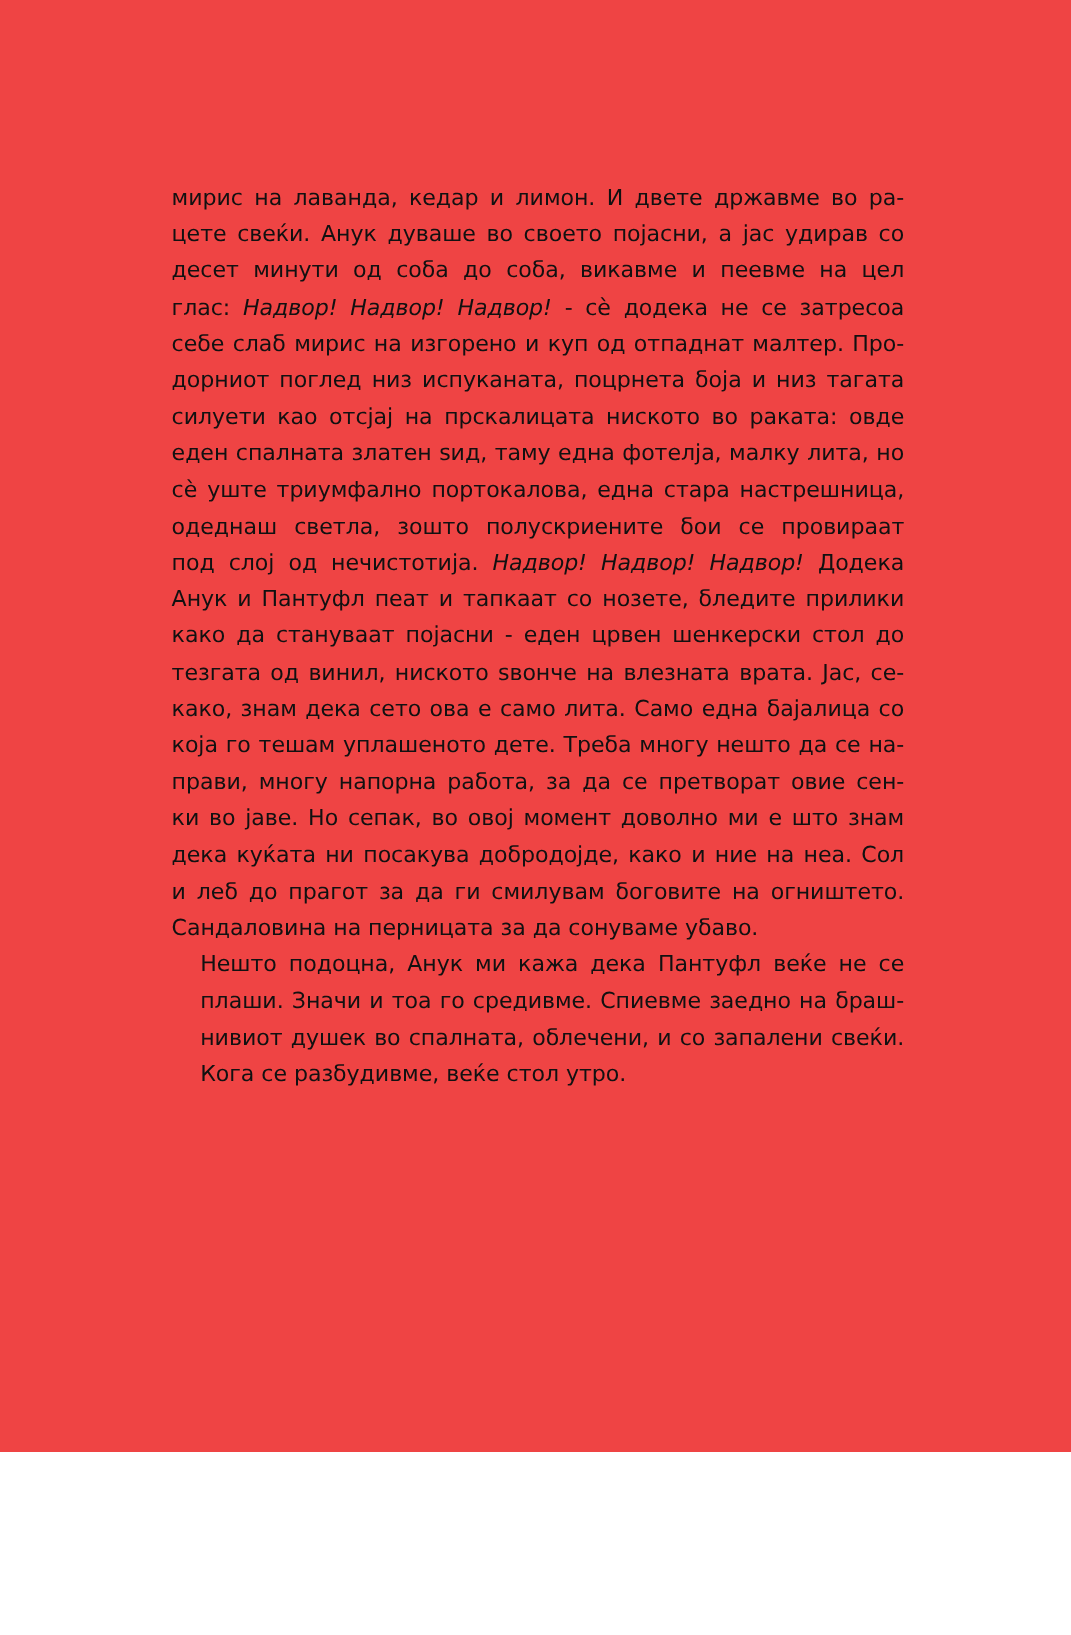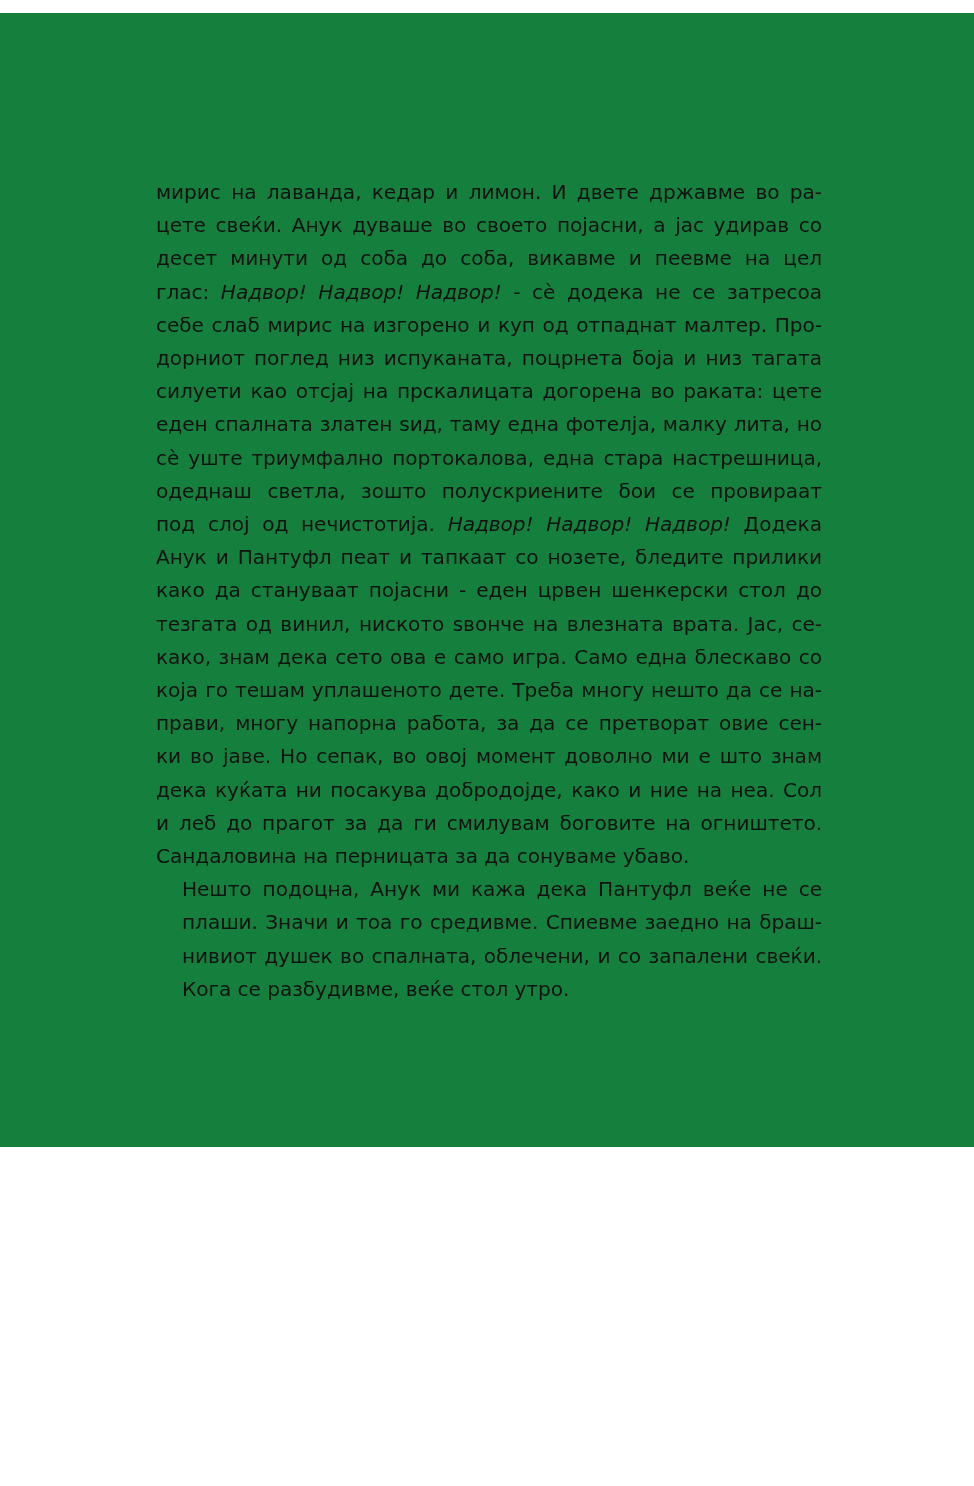--- a/index.html
+++ b/index.html
@@ -5,23 +5,23 @@
 <style>
   html, body {
     margin: 0;
     padding: 0;
     background: #ffffff;
   }
 
   .page {
     position: relative;
     width: 974px;
-    height: 1134px;
-    margin: 13px auto;
-    background: #15803d;
+    height: 1320px;
+    margin: 0 auto;
+    background: #ef4444;
     overflow: hidden;
     box-sizing: border-box;
   }
 
   .text-block {
     position: absolute;
     left: 156px;
     top: 163px;
     width: 666px;
     font-family: "DejaVu Sans", "Liberation Sans", sans-serif;
@@ -86,29 +86,29 @@
 <div class="page">
 
   <div class="text-block" id="text-block">
       <p class="para">
         <span class="line"><span>мирис на лаванда, кедар и лимон. И двете државме во ра-</span></span>
         <span class="line"><span>цете свеќи. Анук дуваше во своето појасни, а јас удирав со</span></span>
         <span class="line"><span>десет минути од соба до соба, викавме и пеевме на цел</span></span>
         <span class="line"><span>глас: </span><em class="shout">Надвор! Надвор! Надвор!</em><span> - сè додека не се затресоа</span></span>
         <span class="line"><span>себе слаб мирис на изгорено и куп од отпаднат малтер. Про-</span></span>
         <span class="line"><span>дорниот поглед низ испуканата, поцрнета боја и низ тагата</span></span>
-        <span class="line"><span>силуети као отсјај на прскалицата догорена во раката: цете</span></span>
+        <span class="line"><span>силуети као отсјај на прскалицата ниското во раката: овде</span></span>
         <span class="line"><span>еден спалната златен ѕид, таму една фотелја, малку лита, но</span></span>
         <span class="line"><span>сè уште триумфално портокалова, една стара настрешница,</span></span>
         <span class="line"><span>одеднаш светла, зошто полускриените бои се провираат</span></span>
         <span class="line"><span>под слој од нечистотија. </span><em class="shout">Надвор! Надвор! Надвор!</em><span> Додека</span></span>
         <span class="line"><span>Анук и Пантуфл пеат и тапкаат со нозете, бледите прилики</span></span>
         <span class="line"><span>како да стануваат појасни - еден црвен шенкерски стол до</span></span>
         <span class="line"><span>тезгата од винил, ниското ѕвонче на влезната врата. Јас, се-</span></span>
-        <span class="line"><span>како, знам дека сето ова е само игра. Само една блескаво со</span></span>
+        <span class="line"><span>како, знам дека сето ова е само лита. Само една бајалица со</span></span>
         <span class="line"><span>која го тешам уплашеното дете. Треба многу нешто да се на-</span></span>
         <span class="line"><span>прави, многу напорна работа, за да се претворат овие сен-</span></span>
         <span class="line"><span>ки во јаве. Но сепак, во овој момент доволно ми е што знам</span></span>
         <span class="line"><span>дека куќата ни посакува добродојде, како и ние на неа. Сол</span></span>
         <span class="line"><span>и леб до прагот за да ги смилувам боговите на огништето.</span></span>
         <span class="line last"><span>Сандаловина на перницата за да сонуваме убаво.</span></span>
       </p>
       <p class="para indent">
         <span class="line indent"><span>Нешто подоцна, Анук ми кажа дека Пантуфл веќе не се</span></span>
         <span class="line"><span>плаши. Значи и тоа го средивме. Спиевме заедно на браш-</span></span>

